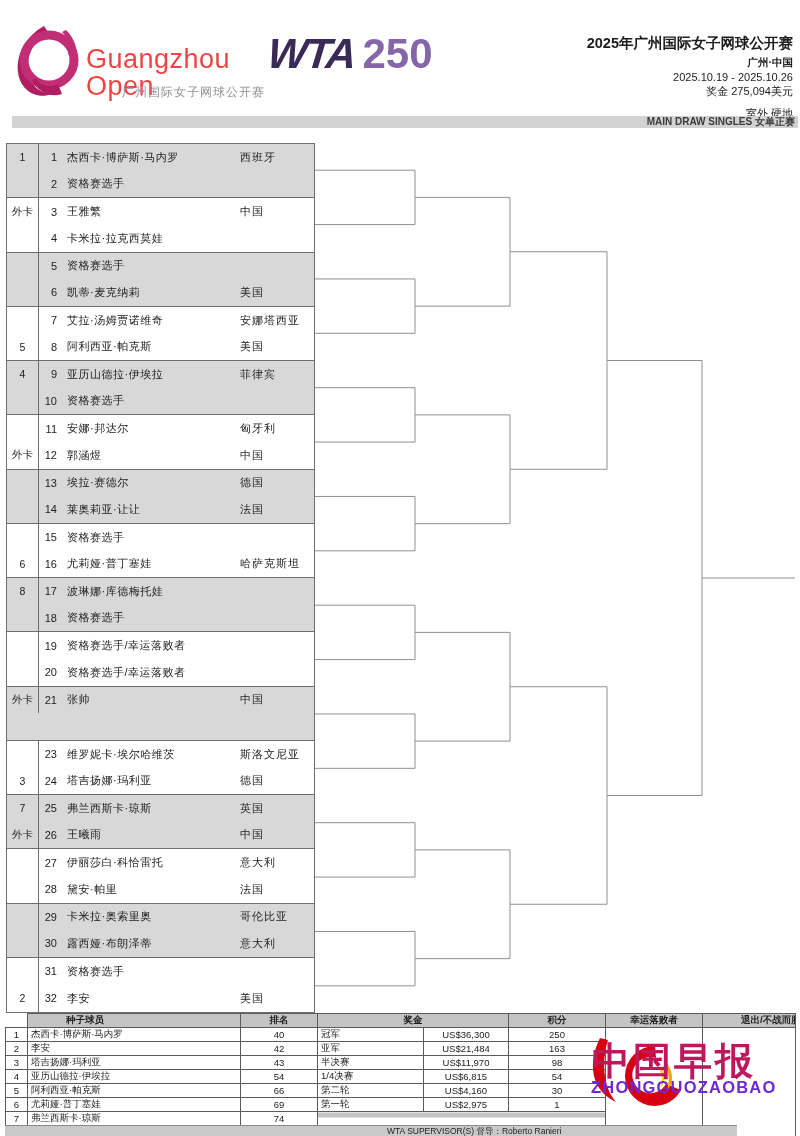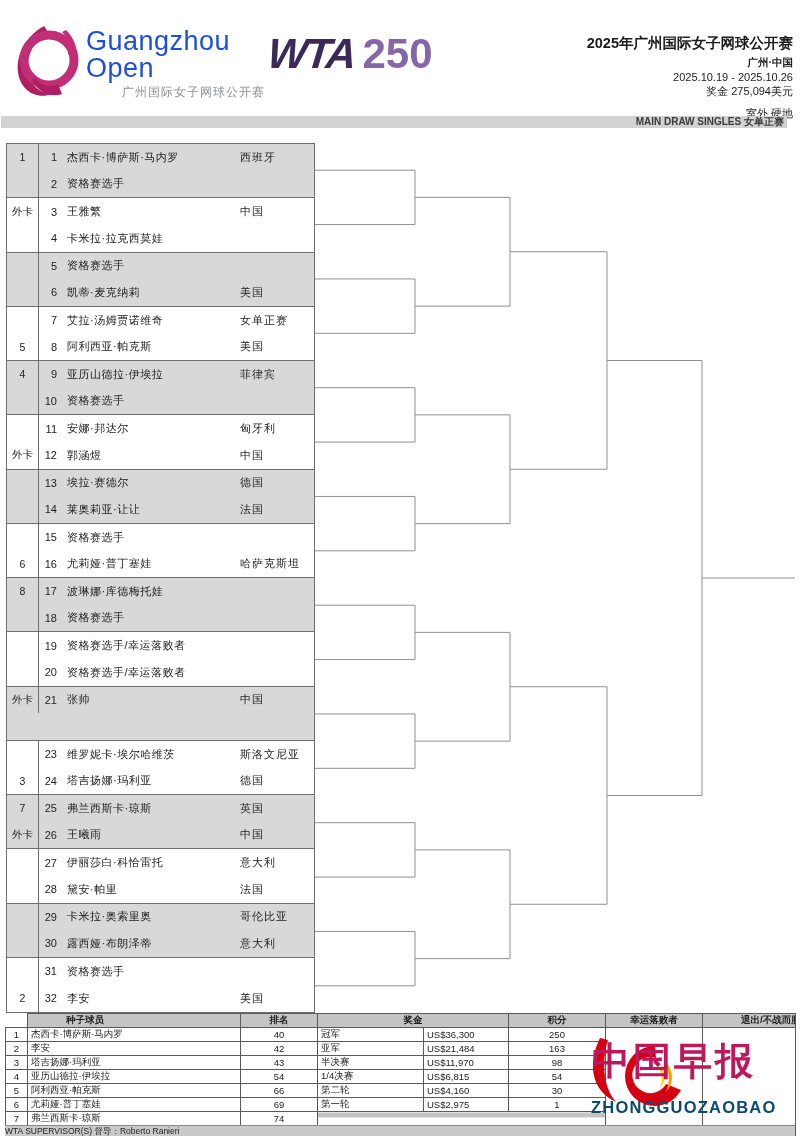--- a/index.html
+++ b/index.html
@@ -5,33 +5,33 @@
   html,body{margin:0;padding:0;}
   body{
     width:800px;height:1136px;position:relative;background:#fff;overflow:hidden;
     font-family:"Liberation Sans","DejaVu Sans",sans-serif;color:#1c1c1c;
     -webkit-font-smoothing:antialiased;
   }
   .abs{position:absolute;}
 
   
   #gz-logo{left:8px;top:20px;width:74px;height:82px;}
-  #gz-titles{left:86px;top:28px;line-height:27px;color:#1d4ed8;}
+  #gz-titles{left:86px;top:46px;line-height:27px;color:#ef4444;}
   #gz-titles .big{font-size:27px;font-weight:400;letter-spacing:.5px;}
   #gz-sub{left:122px;top:84px;font-size:12px;color:#8f9093;letter-spacing:1px;}
   #wta-logo{left:268px;top:30px;display:flex;align-items:baseline;}
   #wta-word{font-size:42px;font-weight:900;font-style:italic;color:#3b2a57;letter-spacing:-2px;transform:skewX(-6deg);}
   #wta-tier{font-size:42px;font-weight:600;color:#8566a8;margin-left:8px;letter-spacing:0px;}
   #event-info{right:7px;top:34px;text-align:right;}
   #event-info .t1{font-size:14.5px;font-weight:700;margin-bottom:3px;}
   #event-info .t2{font-size:10.5px;font-weight:700;margin-bottom:1px;}
   #event-info .t3{font-size:11px;margin-bottom:1px;}
   #event-info .t4{font-size:11px;margin-bottom:7px;}
   #event-info .t5{font-size:11px;}
-  #main-bar{left:1px;top:116px;width:786px;height:12px;background:#d2d2d2;
+  #main-bar{left:12px;top:116px;width:786px;height:12px;background:#d2d2d2;
     font-size:10px;font-weight:700;color:#3a3a3a;text-align:right;line-height:12px;padding-right:3px;box-sizing:border-box;}
 
   
   #draw-table{left:6px;top:143px;width:309px;height:870px;border:1px solid #6e6e6e;box-sizing:border-box;background:#fff;}
   .pair{height:54.25px;box-sizing:border-box;border-bottom:1px solid #6e6e6e;}
   .pair:last-child{border-bottom:none;}
   .pair.shaded{background:#d8d8d8;}
   .drow{height:50%;display:flex;align-items:center;font-size:11px;}
   .c-seed{width:31px;text-align:center;flex:0 0 31px;align-self:stretch;display:flex;align-items:center;justify-content:center;border-right:1px solid #6e6e6e;font-size:10.5px;}
   .c-pos{width:18px;flex:0 0 18px;text-align:right;padding-right:3px;}
@@ -43,30 +43,30 @@
 
   
   #seeds-wrap{left:5px;top:1013px;width:790px;}
   #seeds-table{border-collapse:collapse;table-layout:fixed;width:790px;font-size:9.5px;}
   #seeds-table td,#seeds-table th{border:1px solid #5a5a5a;padding:0 3px;height:12.5px;overflow:hidden;white-space:nowrap;box-sizing:border-box;font-weight:400;}
   #seeds-table th{background:#c4c4c4;height:13px;font-weight:700;text-align:center;}
   #seeds-table th.nb{border:none;background:transparent;}
   #seeds-table th.left{text-align:left;padding-left:38px;}
   .cell-num{text-align:center;}
   .cell-rank{text-align:center;}
-  .cell-amt{text-align:left;}
+  .cell-amt{text-align:center;}
   .cell-pts{text-align:center;}
   .cell-merged{background:linear-gradient(#c4c4c4 0px,#c4c4c4 5px,#ffffff 5px);}
-  #supervisor-bar{left:5px;top:1125px;width:790px;height:11px;background:#c9c9c9;border-top:1px solid #8a8a8a;
-    font-size:8.5px;line-height:11px;color:#222;box-sizing:border-box;}
+  #supervisor-bar{left:5px;top:1125px;width:732px;height:11px;background:#c9c9c9;border-top:1px solid #8a8a8a;
+    font-size:8.5px;line-height:11px;color:#222;box-sizing:border-box;padding-left:382px;}
 
   
   #wm{left:470px;top:1028px;width:330px;height:95px;pointer-events:none;}
   #wm-cn{left:592px;top:1036px;font-size:38px;font-weight:900;color:#be185d;letter-spacing:3px;}
-  #wm-en{left:591px;top:1078px;font-size:16.5px;font-weight:800;color:#0c4a6e;letter-spacing:1.2px;margin-top:20px;}
+  #wm-en{left:591px;top:1078px;font-size:16.5px;font-weight:800;color:#6d28d9;letter-spacing:1.2px;}
 </style>
 </head>
 <body>
 
 <svg id="gz-logo" class="abs" viewBox="0 0 74 82">
   <path d="M36,6 C18,16 8,34 10,52 C12,70 28,80 44,74 C34,74 22,66 20,52 C18,36 26,20 40,12 Z" fill="#b01d62"></path>
   <circle cx="41" cy="40" r="25" fill="none" stroke="#c22e76" stroke-width="9"></circle>
   <path d="M58,10 C66,18 70,28 68,38 L60,34 C62,26 60,18 54,12 Z" fill="#c22e76"></path>
   <path d="M24,60 C30,72 42,78 54,74 L50,64 C42,68 32,66 28,58 Z" fill="#b01d62"></path>
 </svg>
@@ -132,21 +132,21 @@
         <span class="c-pos">6</span>
         <span class="c-name">凯蒂·麦克纳莉</span>
         <span class="c-country">美国</span>
       </div>
     </div>
     <div class="pair">
       <div class="drow">
         <span class="c-seed"></span>
         <span class="c-pos">7</span>
         <span class="c-name">艾拉·汤姆贾诺维奇</span>
-        <span class="c-country">女单正赛</span>
+        <span class="c-country">安娜塔西亚</span>
       </div>
       <div class="drow">
         <span class="c-seed">5</span>
         <span class="c-pos">8</span>
         <span class="c-name">阿利西亚·帕克斯</span>
         <span class="c-country">美国</span>
       </div>
     </div>
     <div class="pair shaded">
       <div class="drow">

